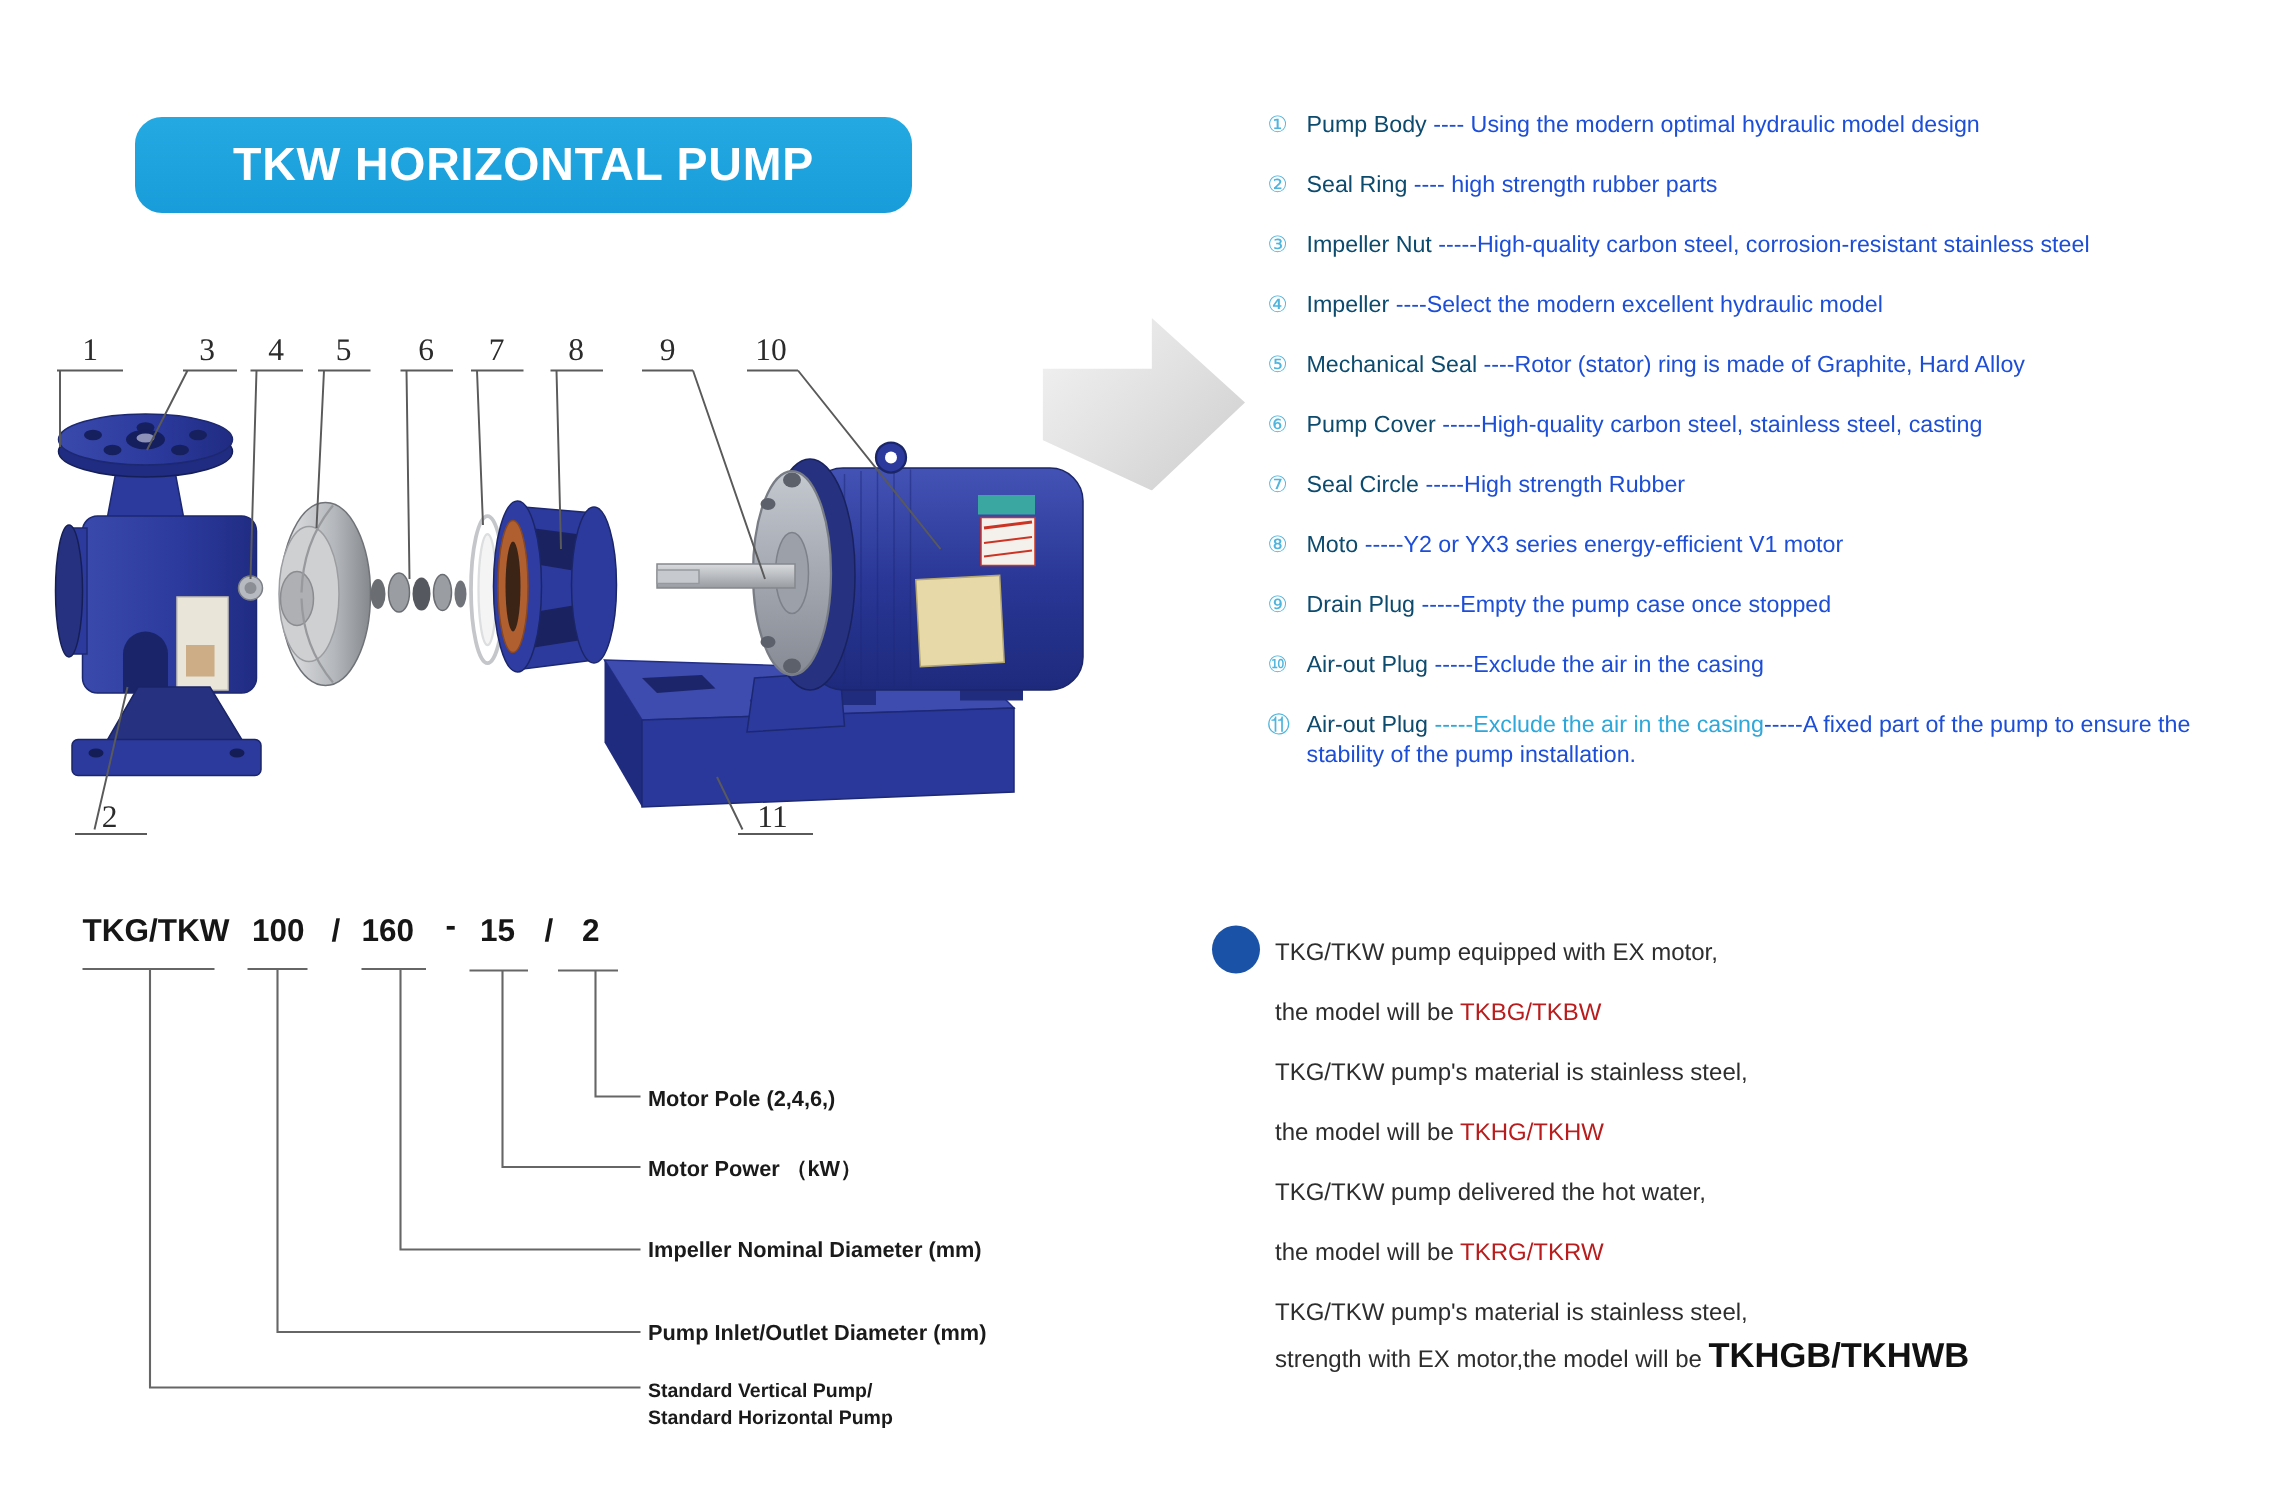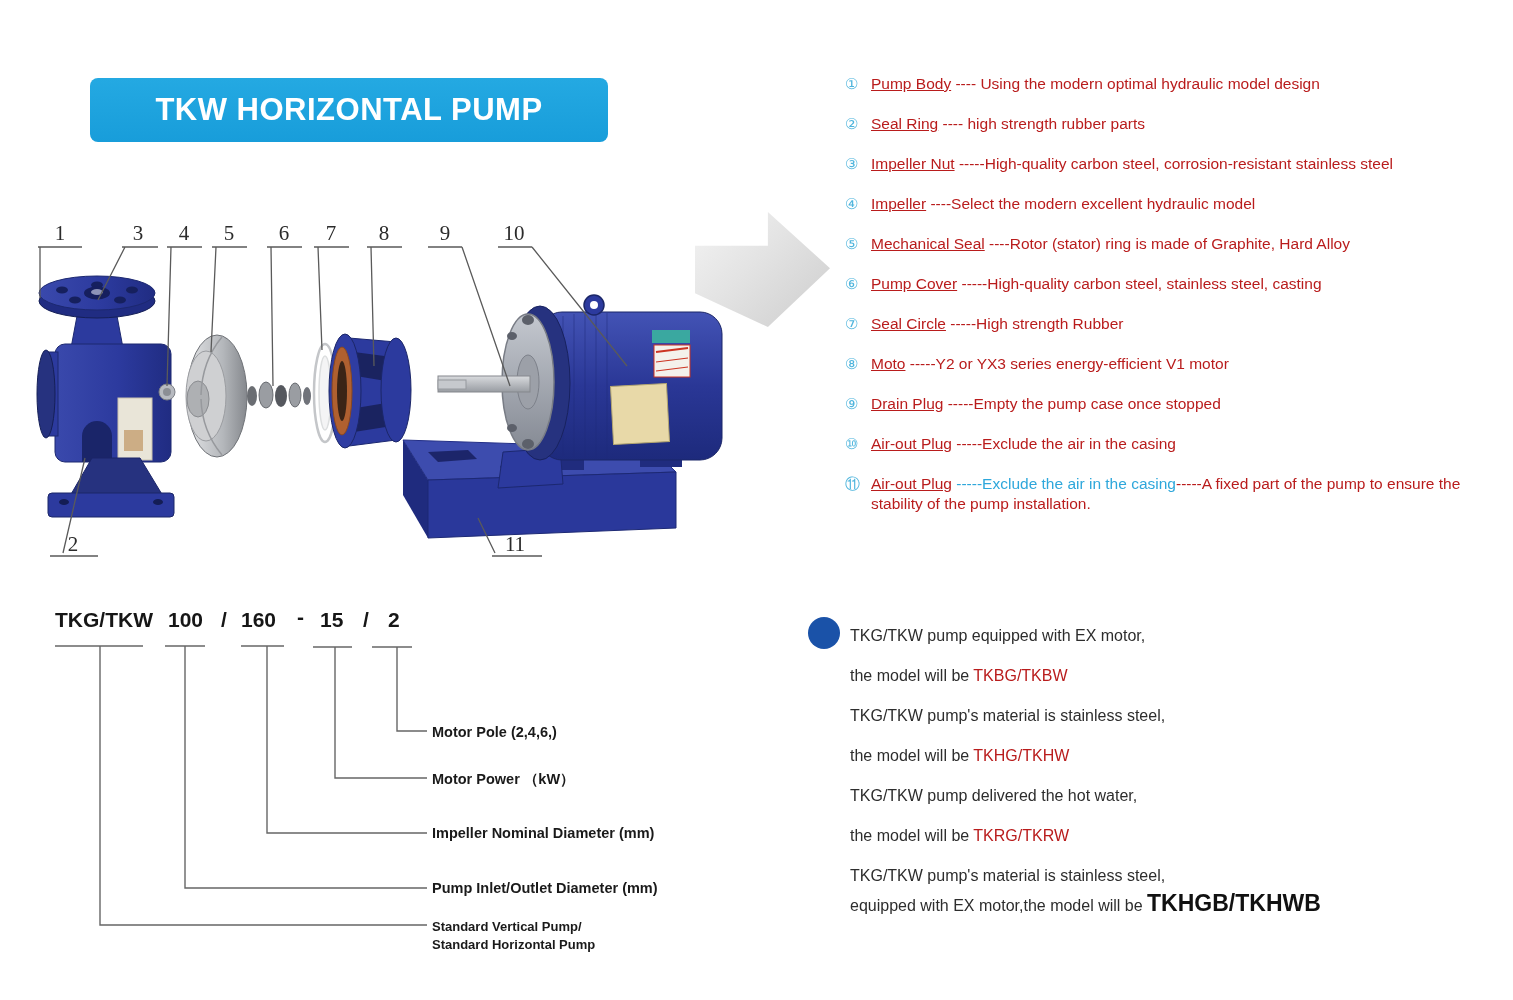--- a/index.html
+++ b/index.html
@@ -4,43 +4,43 @@
 <style>
   html,body{margin:0;padding:0;}
   body{
     width:1513px;height:1000px;position:relative;background:#ffffff;
     font-family:"Liberation Sans", sans-serif;color:#373737;overflow:hidden;
   }
   
   .banner{
     position:absolute;left:90px;top:78px;width:518px;height:64px;
     background:linear-gradient(180deg,#24a9e2 0%,#189dda 100%);
-    border-radius:8px;display:flex;align-items:center;justify-content:center;
+    border-radius:18px;display:flex;align-items:center;justify-content:center;
   }
   .banner h1{
     margin:0;color:#ffffff;font-size:31px;font-weight:bold;letter-spacing:.5px;
   }
   
   .diagram-svg{position:absolute;left:0;top:0;}
   .callout{font-family:"Liberation Serif", serif;font-size:21px;fill:#2b2b2b;}
   .leader{stroke:#5a5a5a;stroke-width:1.3;fill:none;}
   
   .big-arrow{
     position:absolute;left:695px;top:207px;width:135px;height:125px;
     background:linear-gradient(135deg,#f4f4f4 0%,#e3e3e3 45%,#cccccc 100%);
     clip-path:polygon(0% 31%,54% 31%,54% 4%,100% 49%,54% 96%,0% 69%);
   }
   
   .parts-list{position:absolute;left:845px;top:74px;width:628px;}
   .pl-item{display:flex;margin-bottom:20px;font-size:15.5px;line-height:20px;}
   .pl-num{flex:0 0 26px;color:#4fb5dd;font-size:15px;}
   .pl-text{flex:1;}
-  .pl-name{color:#b91c1c;text-decoration:underline;}
+  .pl-name{color:#0c4a6e;}
   .pl-cyan{color:#2ea7db;}
-  .pl-desc{color:#b91c1c;}
+  .pl-desc{color:#1d4ed8;}
   
   .tree-svg{position:absolute;left:0;top:0;}
   .mc-text{font-family:"Liberation Sans", sans-serif;font-weight:bold;font-size:21px;fill:#161616;}
   .mc-label{font-family:"Liberation Sans", sans-serif;font-weight:bold;font-size:14.5px;fill:#1a1a1a;}
   .mc-label-sm{font-family:"Liberation Sans", sans-serif;font-weight:bold;font-size:13px;fill:#1a1a1a;}
   .tree-line{stroke:#666;stroke-width:1.4;fill:none;}
   
   .note-bullet{
     position:absolute;left:808px;top:617px;width:32px;height:32px;border-radius:50%;
     background:#1a52a8;
@@ -313,14 +313,14 @@
 
 <div class="note-bullet"></div>
 <div class="notes">
   <div class="note-line nl-gap"><span>TKG/TKW</span><span> pump equipped with EX motor,</span></div>
   <div class="note-line nl-gap"><span>the model will be </span><span class="code">TKBG/TKBW</span></div>
   <div class="note-line nl-gap"><span>TKG/TKW</span><span> pump's material is stainless steel,</span></div>
   <div class="note-line nl-gap"><span>the model will be </span><span class="code">TKHG/TKHW</span></div>
   <div class="note-line nl-gap"><span>TKG/TKW</span><span> pump delivered the hot water,</span></div>
   <div class="note-line nl-gap"><span>the model will be </span><span class="code">TKRG/TKRW</span></div>
   <div class="note-line nl-gap-sm"><span>TKG/TKW</span><span> pump's material is stainless steel,</span></div>
-  <div class="note-line"><span>equipped with EX motor,the model will be </span><span class="code-big">TKHGB/TKHWB</span></div>
+  <div class="note-line"><span>strength with EX motor,the model will be </span><span class="code-big">TKHGB/TKHWB</span></div>
 </div>
 
 </body></html>

